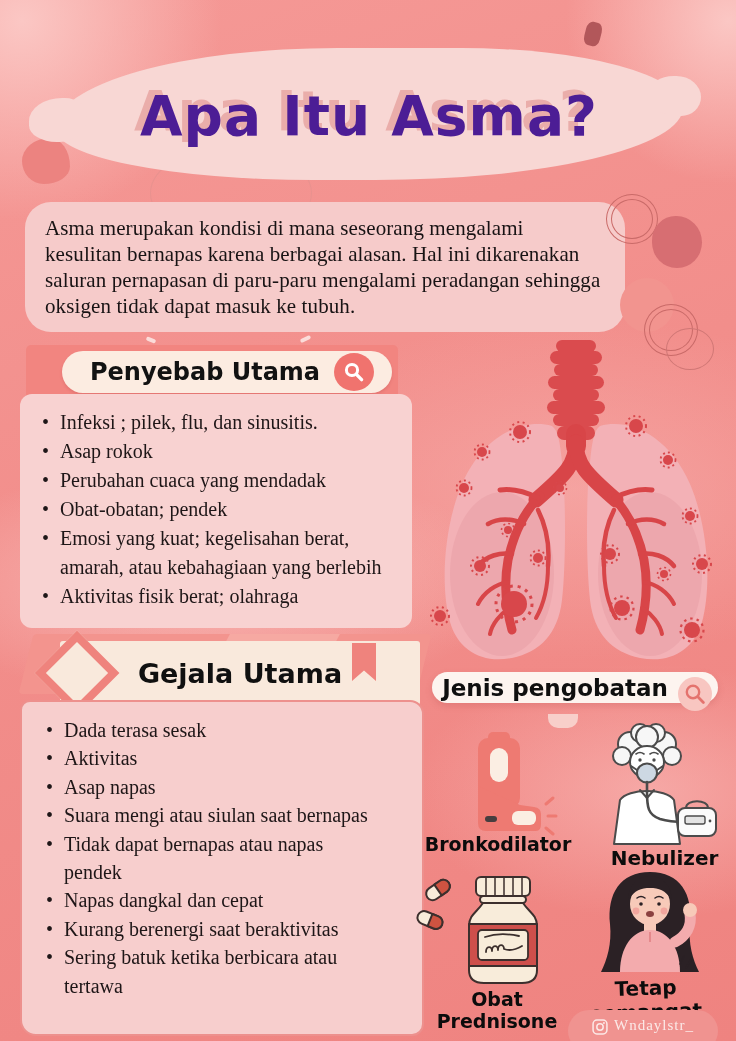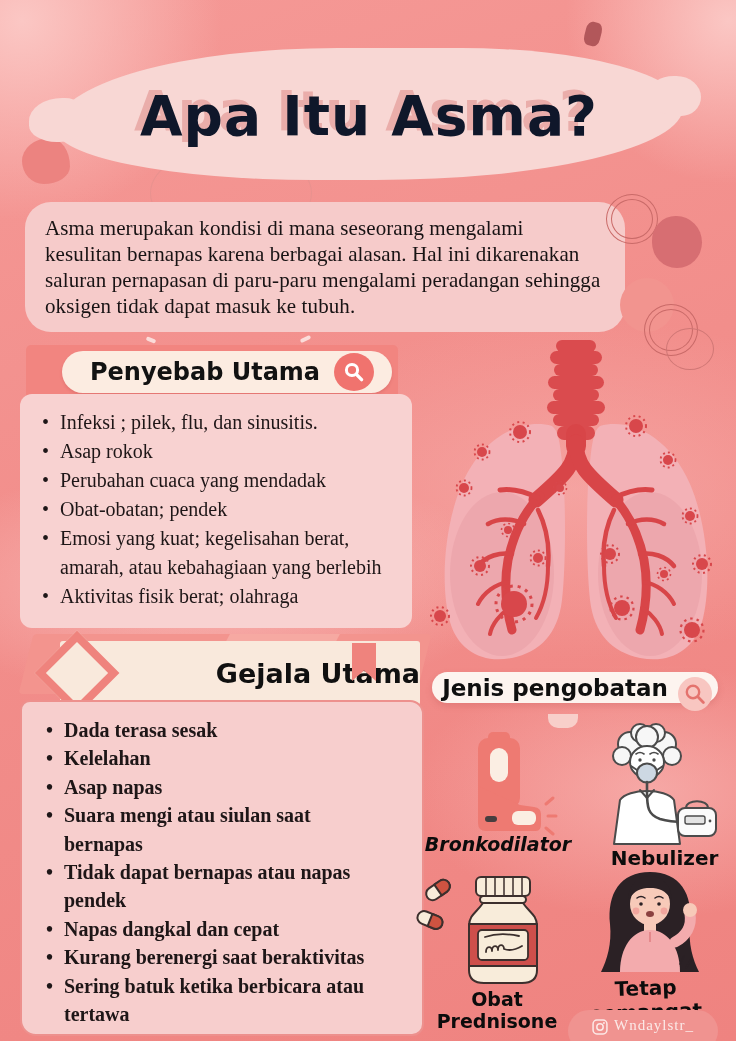--- a/index.html
+++ b/index.html
@@ -30,21 +30,21 @@
   .dot-mid{left:620px;top:278px;width:54px;height:54px;background:#f2948f;border-radius:50%;}
   .swirl{left:150px;top:146px;width:160px;height:92px;border:1.5px solid #e8928f;border-radius:50%;}
   
   .title-banner{left:55px;top:48px;width:628px;height:132px;background:#f8d7d4;
     border-radius:46% 36% 50% 42%/62% 46% 56% 40%;}
   .title-banner::before{content:"";position:absolute;left:-26px;top:50px;width:58px;height:44px;
     background:#f8d7d4;border-radius:60% 40% 50% 50%/55% 45% 60% 40%;}
   .title-banner::after{content:"";position:absolute;right:-18px;top:28px;width:52px;height:40px;
     background:#f8d7d4;border-radius:50% 50% 40% 60%/45% 55% 50% 50%;}
   .title-text{position:absolute;left:0;top:36px;width:100%;text-align:center;
-    font:800 55px "DejaVu Sans",sans-serif;color:#0f172a;letter-spacing:1px;
+    font:800 55px "DejaVu Sans",sans-serif;color:#4c1d95;letter-spacing:1px;
     text-shadow:-6px -5px 0 rgba(226,150,148,.65);}
   
   .intro-box{left:25px;top:202px;width:600px;height:130px;background:#f6cbca;border-radius:26px;
     padding:13px 20px;box-sizing:border-box;
     font:21px/1.24 "Liberation Serif",serif;color:#181314;letter-spacing:.1px;}
   
   .causes-band{left:26px;top:345px;width:372px;height:54px;background:#f28580;border-radius:5px;}
   .confetti{background:#fbdcd9;border-radius:2px;}
   .causes-pill{left:62px;top:351px;width:330px;height:42px;background:#fcece1;border-radius:22px;
     display:flex;align-items:center;justify-content:center;padding-right:44px;box-sizing:border-box;
@@ -52,43 +52,43 @@
   .causes-search{left:334px;top:353px;width:40px;height:38px;background:#f0736e;border-radius:50%;
     display:flex;align-items:center;justify-content:center;}
   
   .panel{background:#f8d2d1;}
   .causes-panel{left:20px;top:394px;width:392px;height:234px;border-radius:12px;}
   .symptoms-panel{left:20px;top:700px;width:404px;height:336px;background:#f7cecd;
     border:2px solid #ed908d;border-radius:10px 14px 12px 16px;box-sizing:border-box;}
   .panel ul{list-style:none;margin:0;padding:14px 10px 0 40px;}
   .panel li{position:relative;font:20px/1.45 "Liberation Serif",serif;color:#1e1617;}
   .symptoms-panel ul{padding:14px 52px 0 42px;}
-  .symptoms-panel li{line-height:1.42;font-weight:bold;}
+  .symptoms-panel li{line-height:1.42;}
   .panel li::before{content:"\2022";position:absolute;left:-18px;top:0;}
   
   .symptoms-band{left:26px;top:634px;width:398px;height:60px;background:#f3948e;
     transform:skewX(-14deg);border-radius:4px;}
   .symptoms-band-hi{left:214px;top:634px;width:110px;height:60px;background:#f6a9a2;
     transform:skewX(-28deg);}
   .symptoms-banner{left:60px;top:641px;width:360px;height:64px;background:#f9e9dc;border-radius:3px;
-    display:flex;align-items:center;justify-content:flex-end;
+    display:flex;align-items:center;justify-content:center;
     font:800 27px "DejaVu Sans",sans-serif;color:#101010;}
   .symptoms-diamond{left:47px;top:643px;width:44px;height:44px;background:#f9e9dc;
     border:8px solid #ef837d;transform:rotate(45deg);}
   .bookmark{left:352px;top:643px;}
   
   .treat-pill{left:432px;top:672px;width:286px;height:31px;background:#fdf4ef;border-radius:22px;
     display:flex;align-items:center;justify-content:center;padding-right:40px;box-sizing:border-box;
     font:800 23px "DejaVu Sans",sans-serif;color:#0f0f0f;box-shadow:0 3px 6px rgba(190,85,85,.28);}
   .treat-search-pad{position:absolute;right:6px;top:5px;width:34px;height:34px;background:#f8c6c1;
     border-radius:50%;display:flex;align-items:center;justify-content:center;}
   .treat-tail{left:548px;top:714px;width:30px;height:14px;background:#f8cfca;
     border-radius:0 0 10px 10px;}
   .treat-label{position:absolute;font:800 19px "DejaVu Sans",sans-serif;color:#0c0c0c;text-align:center;}
-  .lbl-bronko{left:418px;top:833px;width:160px;font-style:italic;}
+  .lbl-bronko{left:418px;top:833px;width:160px;}
   .lbl-nebu{left:592px;top:846px;width:145px;font-size:20px;}
   .lbl-obat{left:408px;top:988px;width:178px;}
   .lbl-tetap{left:560px;top:976px;width:172px;font-size:20px;transform:rotate(-2deg);}
   
   .credit-pill{left:568px;top:1010px;width:150px;height:42px;background:#f09390;border-radius:21px;
     display:flex;align-items:flex-start;justify-content:center;gap:6px;padding-top:7px;
     box-sizing:border-box;}
   .credit-text{font:15px "Liberation Serif",serif;color:#fbe9e7;letter-spacing:1px;}
 </style>
 </head>
@@ -259,21 +259,21 @@
     <span>Gejala Utama</span>
   </div>
   <div class="abs symptoms-diamond"></div>
   <svg class="abs bookmark" width="24" height="38" viewBox="0 0 24 38">
     <path d="M0,0 H24 V38 L12,27.5 L0,38 Z" fill="#ef837d"></path>
   </svg>
 
   <div class="abs panel symptoms-panel">
     <ul>
       <li>Dada terasa sesak</li>
-      <li>Kelelahan</li>
+      <li>Aktivitas</li>
       <li>Asap napas</li>
       <li>Suara mengi atau siulan saat bernapas</li>
       <li>Tidak dapat bernapas atau napas pendek</li>
       <li>Napas dangkal dan cepat</li>
       <li>Kurang berenergi saat beraktivitas</li>
       <li>Sering batuk ketika berbicara atau tertawa</li>
     </ul>
   </div>
 
   <div class="abs treat-tail"></div>

